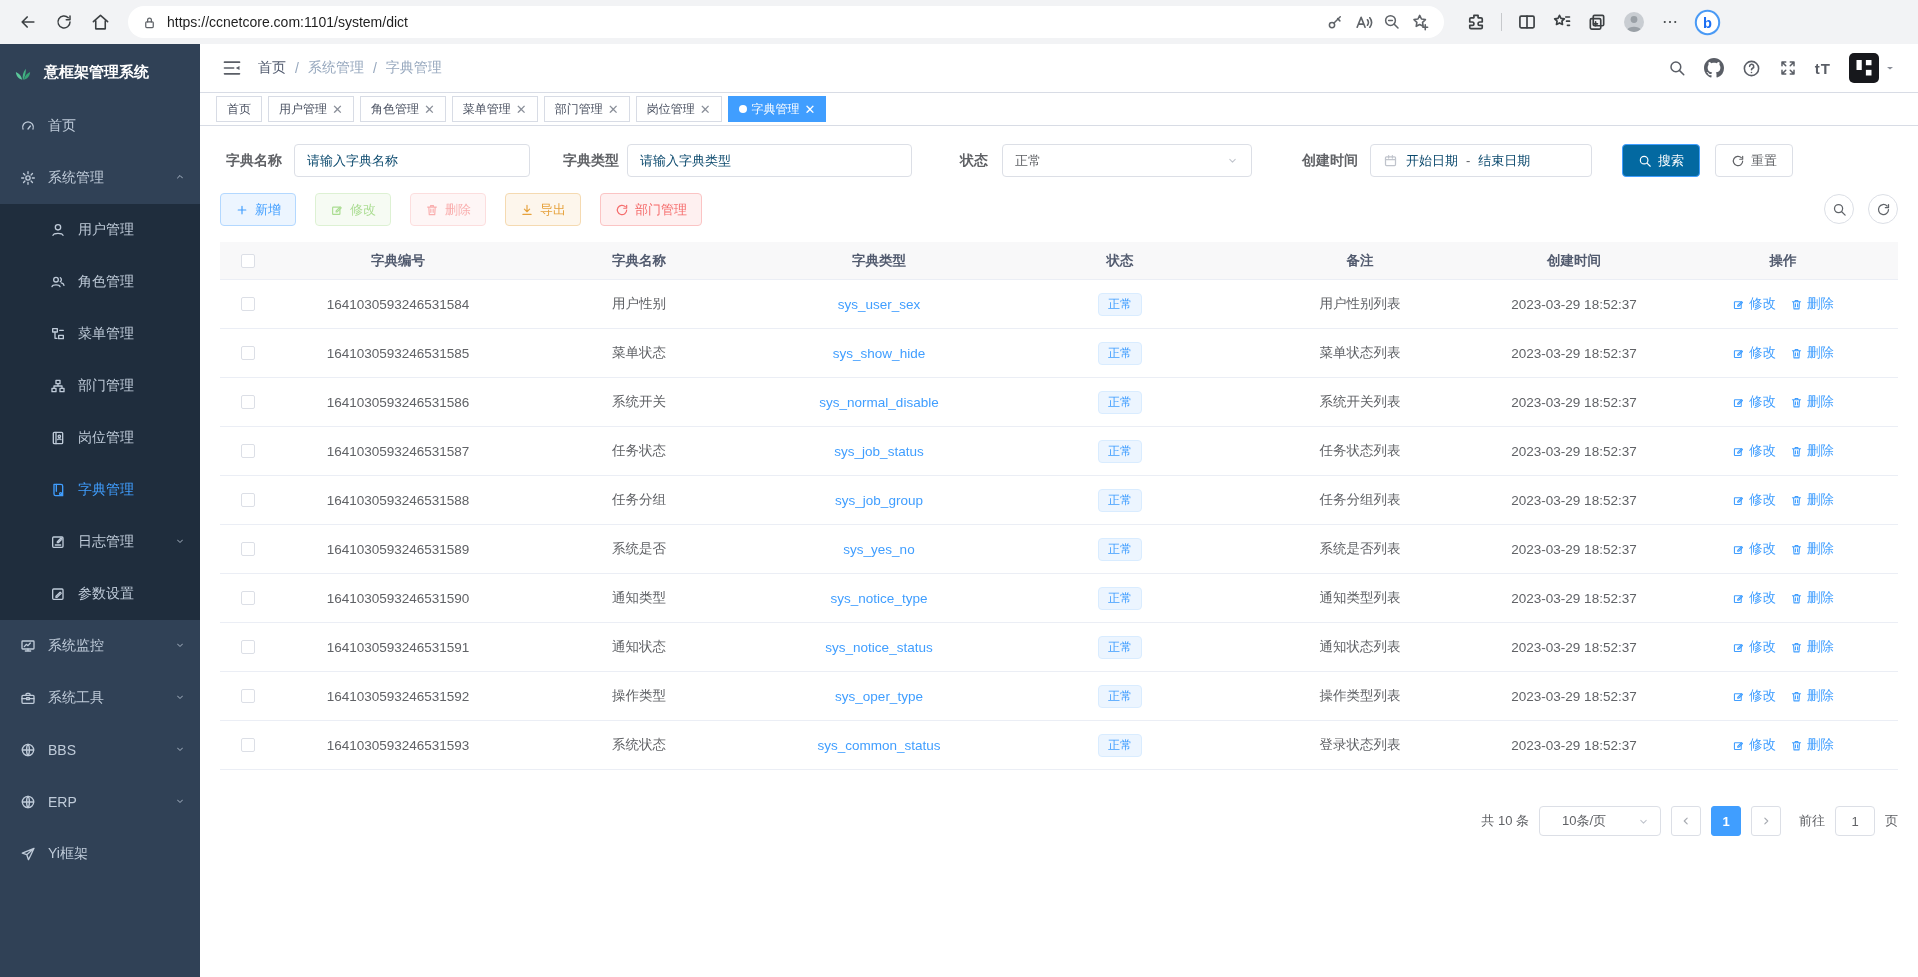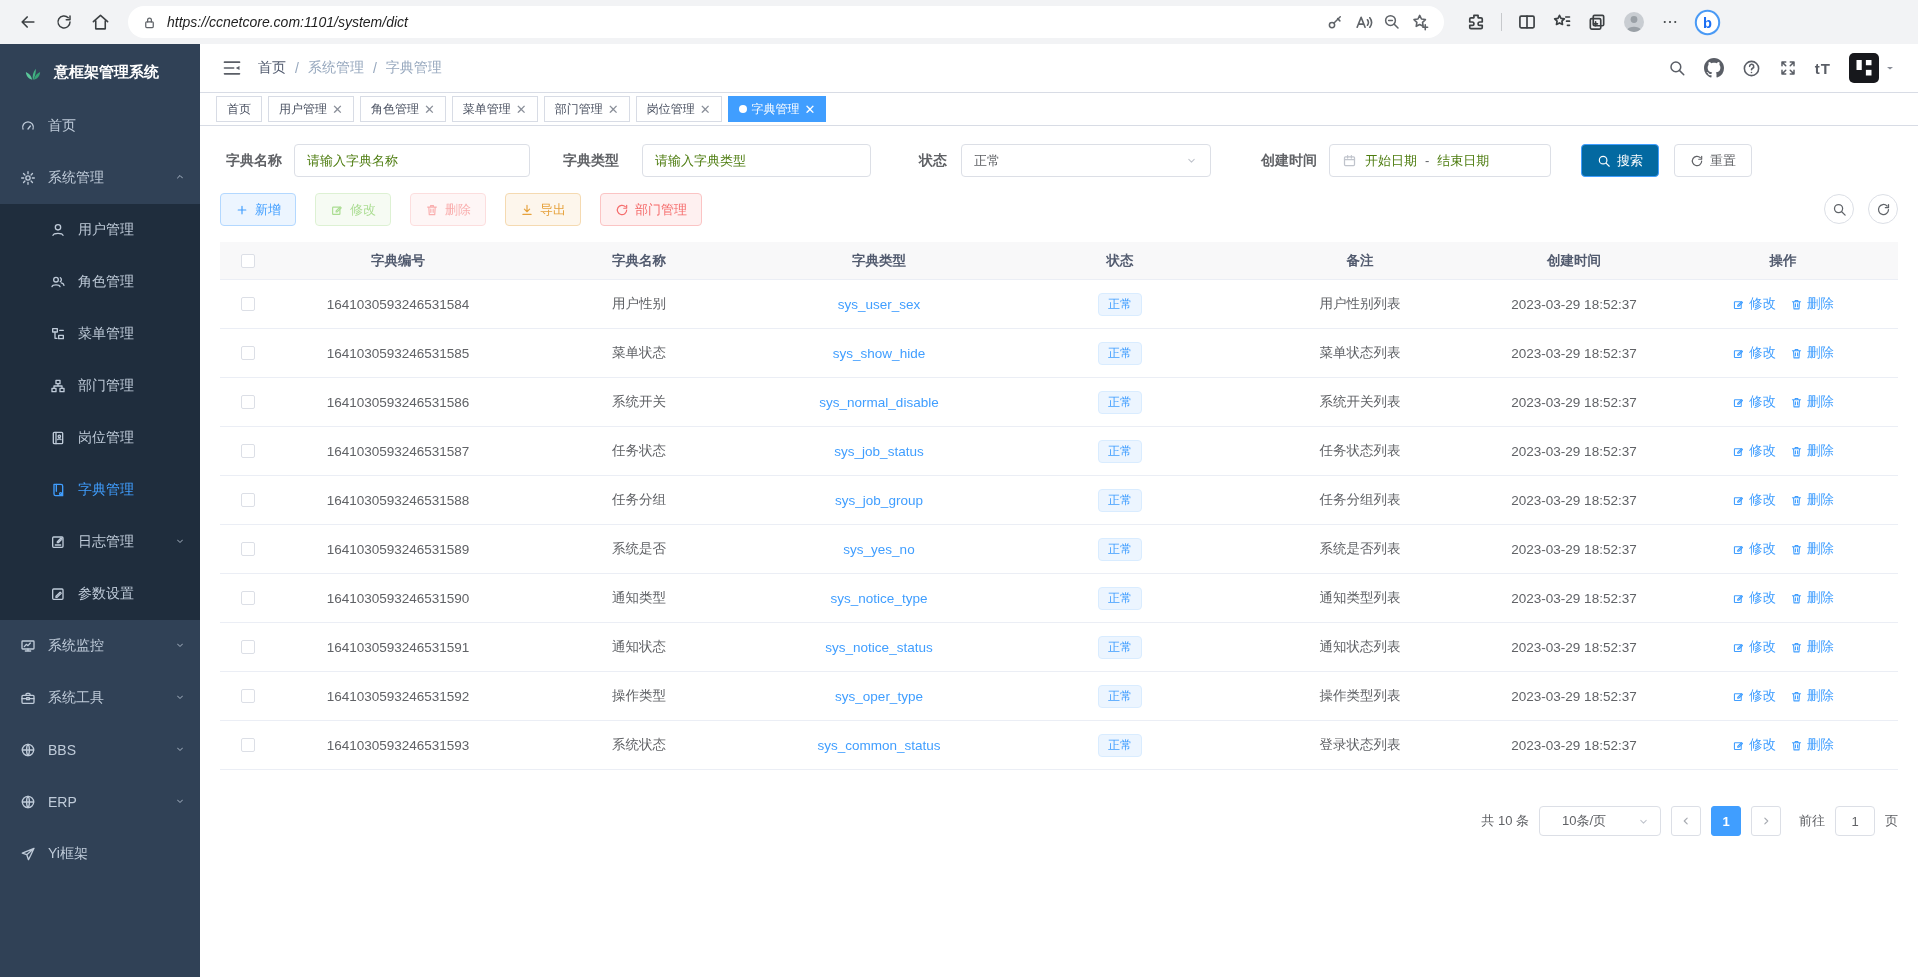--- a/index.html
+++ b/index.html
@@ -5,28 +5,28 @@
   * { box-sizing: border-box; margin:0; padding:0; }
   html,body { width:1918px; height:977px; overflow:hidden; background:#fff;
     font-family:"Liberation Sans","DejaVu Sans",sans-serif; }
   .ic { display:inline-flex; flex:none; }
   .ic svg { width:100%; height:100%; display:block; }
 
   
   .chrome { height:44px; background:#f2f3f5; display:flex; align-items:center; padding:0 12px; gap:4px; }
   .navic { width:32px; height:32px; display:flex; align-items:center; justify-content:center; color:#3c4043; border-radius:6px; }
   .urlbar { flex:1; max-width:1316px; height:32px; background:#fff; border-radius:16px; display:flex; align-items:center; padding:0 14px; gap:10px; margin:0 8px; color:#5f6368; }
-  .url-text { flex:1; font-size:14px; color:#1f1f1f; white-space:nowrap; overflow:hidden;font-style:italic; }
+  .url-text { flex:1; font-size:14px; color:#1f1f1f; white-space:nowrap; overflow:hidden; }
   .chrome-right { display:flex; align-items:center; gap:15px; margin-left:10px; color:#3c4043; }
   .vdiv { width:1px; height:18px; background:#c7c9cc; }
 
   
   .app { display:flex; height:933px; }
   .sidebar { width:200px; flex:none; background:#304156; color:#bfcbd9; overflow:hidden; }
-  .logo { height:56px; display:flex; align-items:center; gap:10px; padding-left:22px; color:#fff; font-weight:bold; font-size:15px; }
+  .logo { height:56px; display:flex; align-items:center; gap:10px; padding-left:12px; color:#fff; font-weight:bold; font-size:15px; }
   .menu-item { height:52px; display:flex; align-items:center; gap:12px; padding:0 20px; font-size:14px; cursor:pointer; position:relative; }
   .menu-item.l2 { padding-left:50px; background:#1f2d3d; }
   .menu-item.active { color:#409eff; }
   .mi-label { flex:1; white-space:nowrap; }
   .chev { position:absolute; right:14px; opacity:.85; }
 
   .main { flex:1; min-width:0; display:flex; flex-direction:column; background:#fff; }
   .topbar { height:48px; display:flex; align-items:center; padding:0 22px; }
   .breadcrumb { display:flex; align-items:center; gap:9px; font-size:14px; margin-left:16px; }
   .bc-first { color:#515a6e; }
@@ -41,21 +41,21 @@
   .tab .x { font-size:13px; line-height:1; color:#8a8f99; }
   .tab.active { background:#409eff; border-color:#409eff; color:#fff; }
   .tab.active .x { color:#fff; }
 
   .content { flex:1; padding:18px 20px; position:relative; }
 
   
   .filter-row { display:flex; align-items:center; height:33px; font-size:14px; color:#606266; }
   .f-label { font-weight:bold; white-space:nowrap; }
   .inp { height:33px; border:1px solid #dcdfe6; border-radius:4px; background:#fff; display:flex; align-items:center; padding:0 12px; font-size:13px; }
-  .ph { color:#4d7c0f; }
+  .ph { color:#0c4a6e; }
   .sel-caret { margin-left:auto; color:#c0c4cc; }
   .btn { height:33px; border-radius:4px; display:inline-flex; align-items:center; justify-content:center; gap:6px; font-size:13px; padding:0 15px; cursor:pointer; border:1px solid #dcdfe6; background:#fff; color:#606266; }
   .btn-primary { background:#0369a1; border-color:#409eff; color:#fff; }
 
   
   .toolbar { margin-top:16px; display:flex; align-items:center; gap:19px; }
   .tbtn { height:33px; border-radius:4px; display:inline-flex; align-items:center; gap:6px; font-size:13px; padding:0 14px; cursor:pointer; border:1px solid; }
   .tb-primary { color:#409eff; background:#ecf5ff; border-color:#b3d8ff; }
   .tb-success { color:#67c23a; background:#f0f9eb; border-color:#c2e7b0; }
   .tb-warning { color:#e6a23c; background:#fdf6ec; border-color:#f5dab1; }
@@ -463,21 +463,21 @@
       </div>
 
     <div class="content">
 
       <div class="filter-row">
         <span class="f-label" style="margin-left:6px">字典名称</span>
         <div class="inp" style="width:236px;margin-left:12px">
           <span class="ph">请输入字典名称</span>
         </div>
         <span class="f-label" style="margin-left:33px">字典类型</span>
-        <div class="inp" style="width:229px;margin-left:23px">
+        <div class="inp" style="width:285px;margin-left:8px">
           <span class="ph">请输入字典类型</span>
         </div>
         <span class="f-label" style="margin-left:48px">状态</span>
         <div class="inp" style="width:250px;margin-left:14px">
           <span style="color:#606266">正常</span>
           <span class="sel-caret ic" style="width:13px;height:13px" id="i-selcaret">
               <svg viewBox="0 0 24 24" fill="none" stroke="currentColor" stroke-width="2" stroke-linecap="round" stroke-linejoin="round">
                 <path d="M7 10l5 5 5-5"></path>
               </svg>
             </span>

